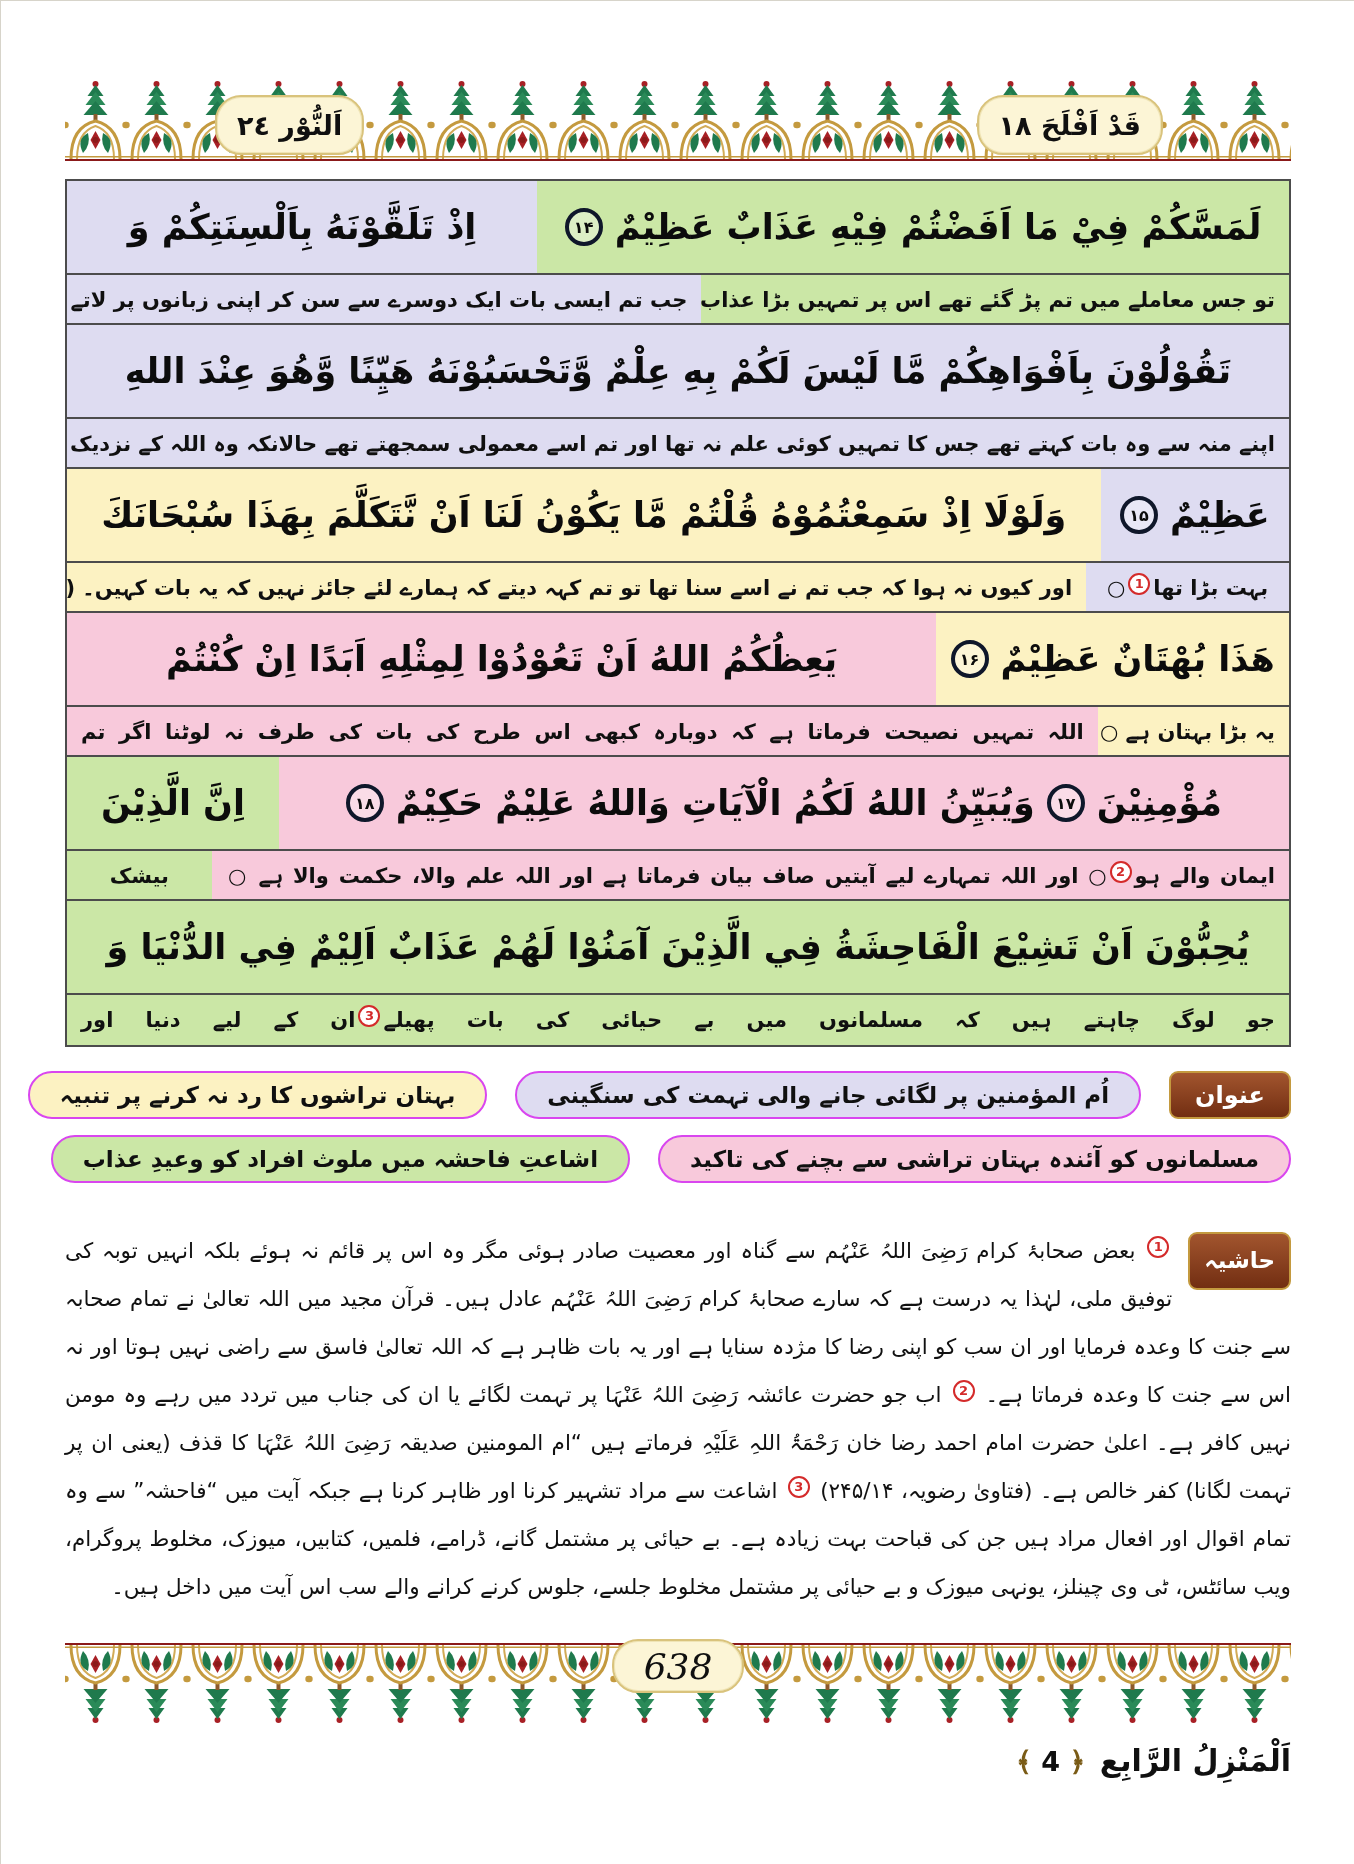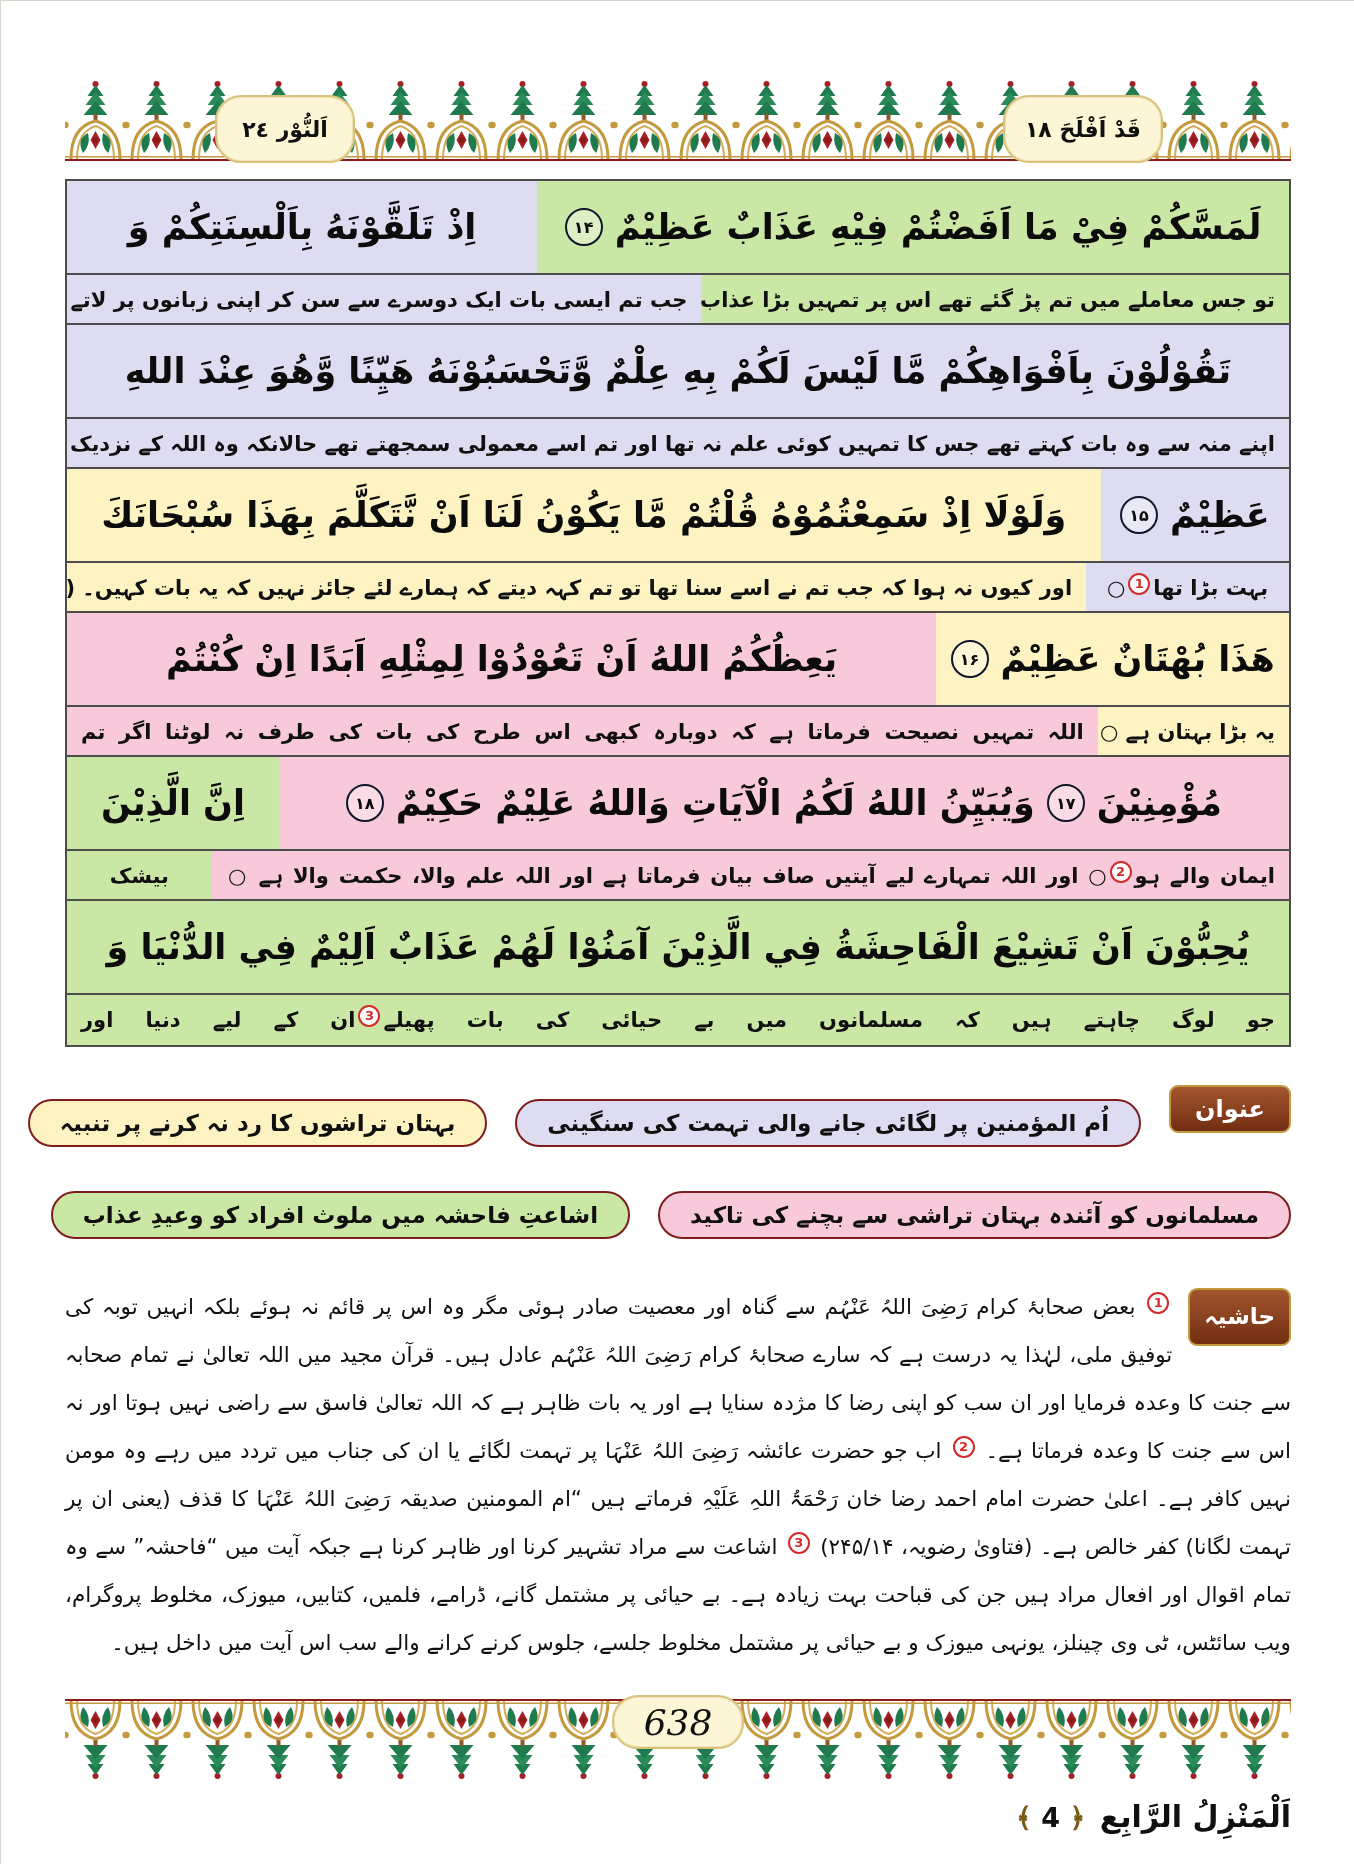--- a/index.html
+++ b/index.html
@@ -13,24 +13,24 @@
   }
   .content { position:absolute; left:64px; top:0; width:1226px; }
 
   
   .orn { position:relative; height:92px; margin-top:78px; }
   .orn svg { display:block; width:100%; height:86px; }
   .orn-bottom { position:relative; height:88px; margin-top:28px;font-style:italic; }
   .orn-bottom svg { display:block; width:100%; height:86px; transform:scaleY(-1); }
 
   .cartouche {
-    position:absolute; top:16px; height:68px; padding:0 20px;
+    position:absolute; top:16px; height:60px; padding:0 20px;
     background:#fcf5d6; border:2px solid #d9c37c; border-radius:26px;
     display:flex; align-items:center; justify-content:center;
-    font-weight:bold; font-size:22px; color:#101010; direction:rtl;
+    font-weight:bold; font-size:27px; color:#101010; direction:rtl;
     box-shadow:0 0 0 1px #efe4b5 inset;
   }
   .cart-surah { left:150px; min-width:140px; }
   .cart-juz   { right:128px; min-width:152px; }
   .cart-page  {
     left:50%; transform:translateX(-50%); top:0; min-width:132px; height:54px;
     font-family:"DejaVu Serif", serif; font-size:36px; font-weight:normal;
   }
 
   
@@ -50,42 +50,42 @@
     font-size:21px; font-weight:bold; color:#101010; white-space:nowrap; padding:0 14px;
   }
   .seg.urdu.just { text-align:justify; text-align-last:justify; }
 
   .bg-green  { background:#cbe7a6; }
   .bg-lav    { background:#dedcf1; }
   .bg-yellow { background:#fcf2c2; }
   .bg-pink   { background:#f8c9db; }
 
   .ayah {
-    flex:0 0 auto; width:38px; height:38px; border:2px solid #0f172a; border-radius:50%;
+    flex:0 0 auto; width:38px; height:38px; border:4px solid #0f172a; border-radius:50%;
     display:inline-flex; align-items:center; justify-content:center;
     font-size:16px; font-weight:bold; background:rgba(255,255,255,.35);
   }
   .fnm {
     display:inline-flex; align-items:center; justify-content:center;
     width:22px; height:22px; border:2px solid #d42a2a; border-radius:50%;
     color:#d42a2a; font-size:13px; font-weight:bold; line-height:1;
     position:relative; top:-7px; margin:0 3px; background:#fff;
   }
 
   
   .hsec { margin-top:24px; }
   .hrow { display:flex; direction:rtl; align-items:center; gap:28px; margin-top:16px; }
   .badge {
     background:linear-gradient(#a2552e,#722e12); color:#fff;
     border:2px solid #c49a3f; border-radius:9px; padding:8px 24px;
     font-size:24px; font-weight:bold; white-space:nowrap;
   }
   .pill {
-    border:2px solid #7f1d1d; border-radius:999px; padding:9px 30px;
-    font-size:23px; font-weight:bold; color:#101010; white-space:nowrap; direction:rtl;margin-top:28px;
+    border:2px solid #d946ef; border-radius:999px; padding:9px 30px;
+    font-size:23px; font-weight:bold; color:#101010; white-space:nowrap; direction:rtl;
   }
 
   
   .fnsec { margin-top:44px; direction:rtl; }
   .fnp {
     font-size:21.5px; line-height:48px; color:#111; text-align:justify;
   }
   .fnbadge {
     float:right; margin-left:16px; margin-top:5px;
     background:linear-gradient(#a2552e,#722e12); color:#fff;

